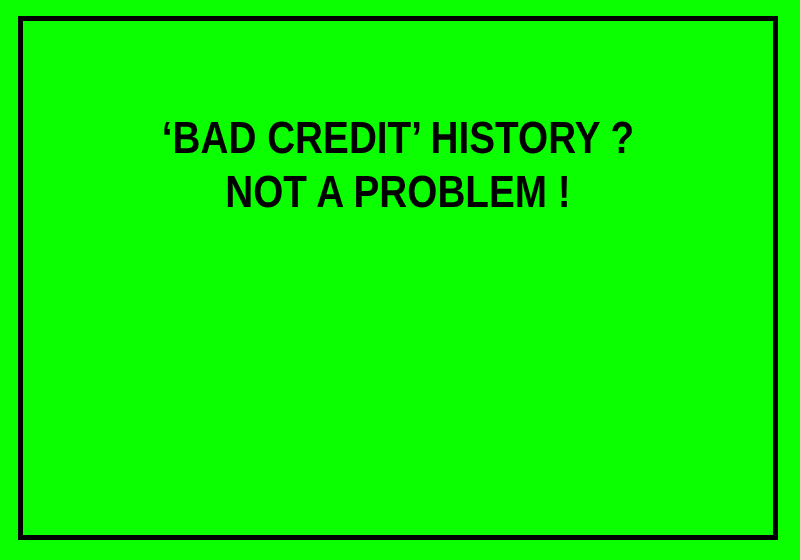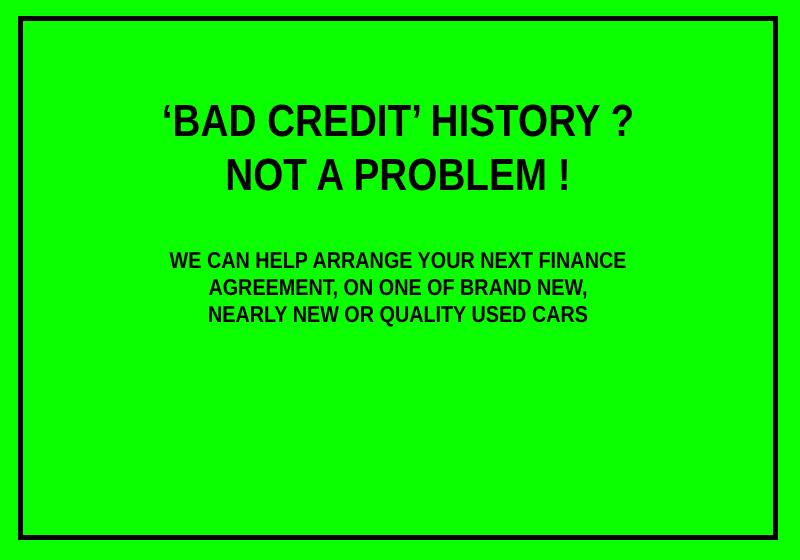--- a/index.html
+++ b/index.html
@@ -24,21 +24,21 @@
     left: 18px;
     top: 16px;
     width: 760px;
     height: 524px;
     border: 5px solid #000000;
     box-sizing: border-box;
   }
   #content {
     position: absolute;
     left: 23px;
-    top: 18px;
+    top: 35px;
     width: 750px;
     height: 514px;
     box-sizing: border-box;
     display: block;
     text-align: center;
     color: #000000;
   }
   .line {
     display: block;
     text-align: center;
@@ -102,21 +102,16 @@
 
   <div id="border-frame"></div>
 
   <div id="content">
 
     <div id="headline-block">
       <span class="line headline">‘BAD CREDIT’ HISTORY ?</span>
       <span class="line headline">NOT A PROBLEM !</span>
     </div>
 
-    <div id="body-block">
-      <span class="line body-line">WE CAN HELP ARRANGE YOUR NEXT FINANCE</span>
-      <span class="line body-line">AGREEMENT, ON ONE OF BRAND NEW,</span>
-      <span class="line body-line">NEARLY NEW OR QUALITY USED CARS</span>
-    </div>
 
 
   </div>
 </div>
 
 </body></html>

